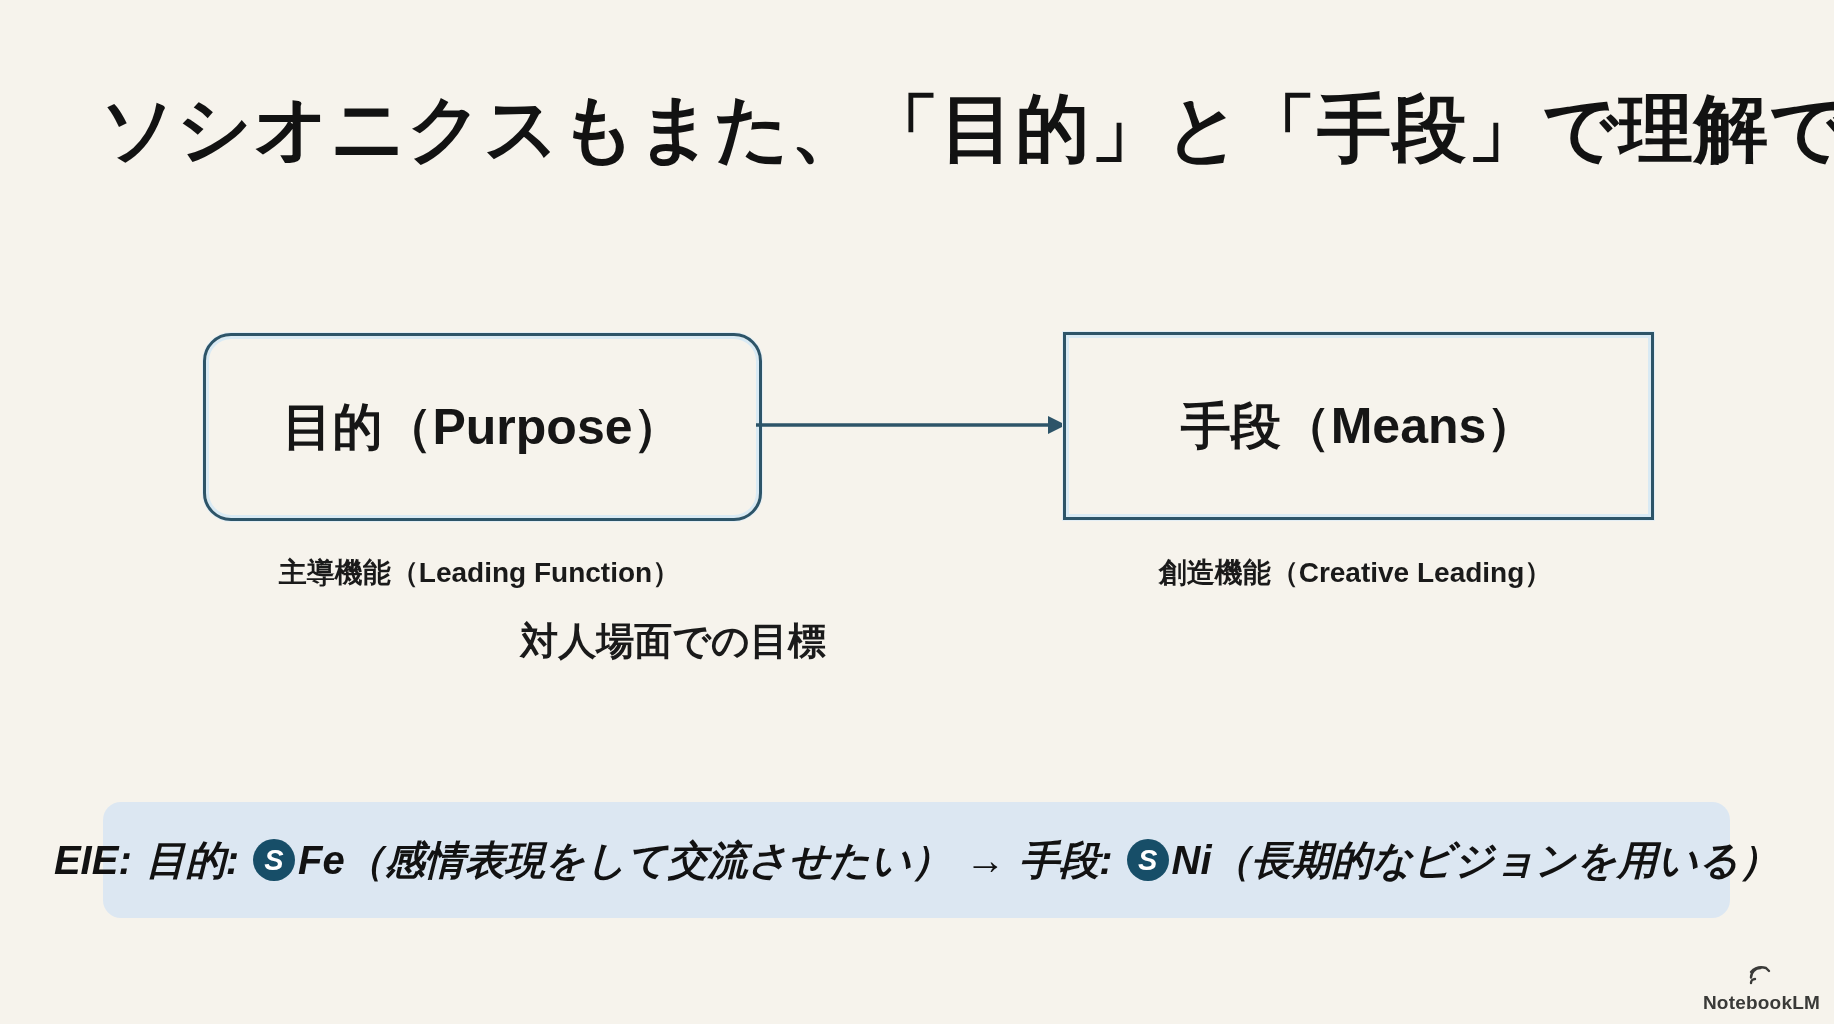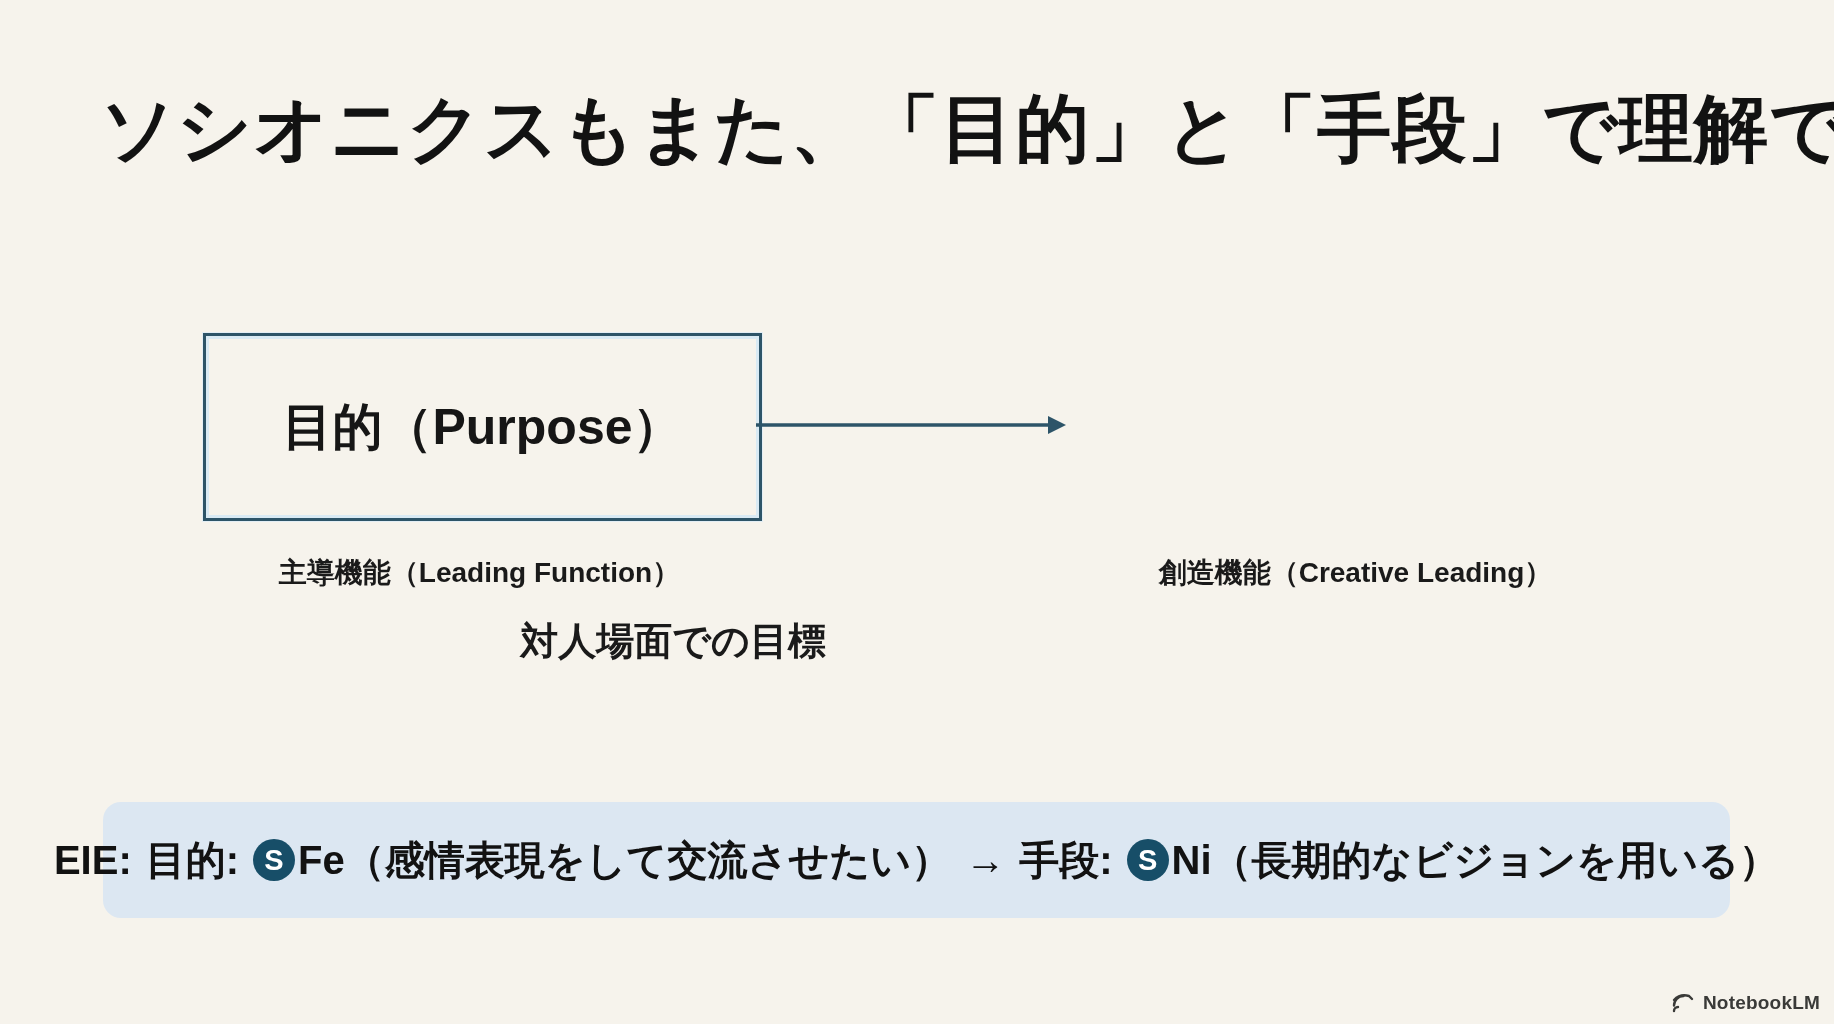--- a/index.html
+++ b/index.html
@@ -28,21 +28,21 @@
   }
   .diagram-box {
     position: absolute;
     border: 3px solid #2d5468;
     box-shadow: inset 0 0 0 3px #d9eaf4, 0 0 0 1px #e3eef5;
     background: #f6f3ec;
     display: flex;
     align-items: center;
     justify-content: center;
   }
-  .box-purpose { left: 203px; top: 333px; width: 553px; height: 182px; }
+  .box-purpose { left: 203px; top: 333px; width: 553px; height: 182px; border-radius: 28px; }
   .box-means   { left: 1063px; top: 332px; width: 585px; height: 182px; }
   .box-label {
     font-size: 50px;
     font-weight: 600;
     color: #161616;
     white-space: nowrap;
   }
   .connector {
     position: absolute;
     left: 756px;
@@ -83,20 +83,21 @@
     justify-content: center;
   }
   .example-row {
     display: flex;
     align-items: center;
     gap: 14px;
     font-size: 40px;
     font-weight: 700;
     color: #121212;
     white-space: nowrap;
+    font-style: italic;
   }
   .seg {
     display: inline-flex;
     align-items: center;
     gap: 3px;
   }
   .badge {
     display: inline-flex;
     align-items: center;
     justify-content: center;
@@ -114,20 +115,21 @@
     font-weight: 700;
   }
   .watermark {
     position: absolute;
     right: 14px;
     bottom: 10px;
     display: flex;
     align-items: center;
     gap: 6px;
     color: #3a3a38;
+    flex-direction: column;
   }
   .watermark-text {
     font-size: 19px;
     font-weight: 600;
     letter-spacing: 0.2px;
   }
 </style>
 </head>
 <body>
 
@@ -137,20 +139,23 @@
 
   <div class="diagram-box box-purpose">
     <span class="box-label">目的（Purpose）</span>
   </div>
 
   <svg class="connector" viewBox="0 0 312 32" xmlns="http://www.w3.org/2000/svg">
     <line x1="0" y1="16" x2="296" y2="16" stroke="#2d5468" stroke-width="3.5"></line>
     <polygon points="292,7 310,16 292,25" fill="#2d5468"></polygon>
   </svg>
 
+  <div class="diagram-box box-means">
+    <span class="box-label">手段（Means）</span>
+  </div>
 
   <div class="notes notes-purpose">
     <div class="note-line1">主導機能（Leading Function）</div>
     <div class="note-line2">対人場面での目標</div>
   </div>
 
   <div class="notes notes-means">
     <div class="note-line1">創造機能（Creative Leading）</div>
   </div>
 

